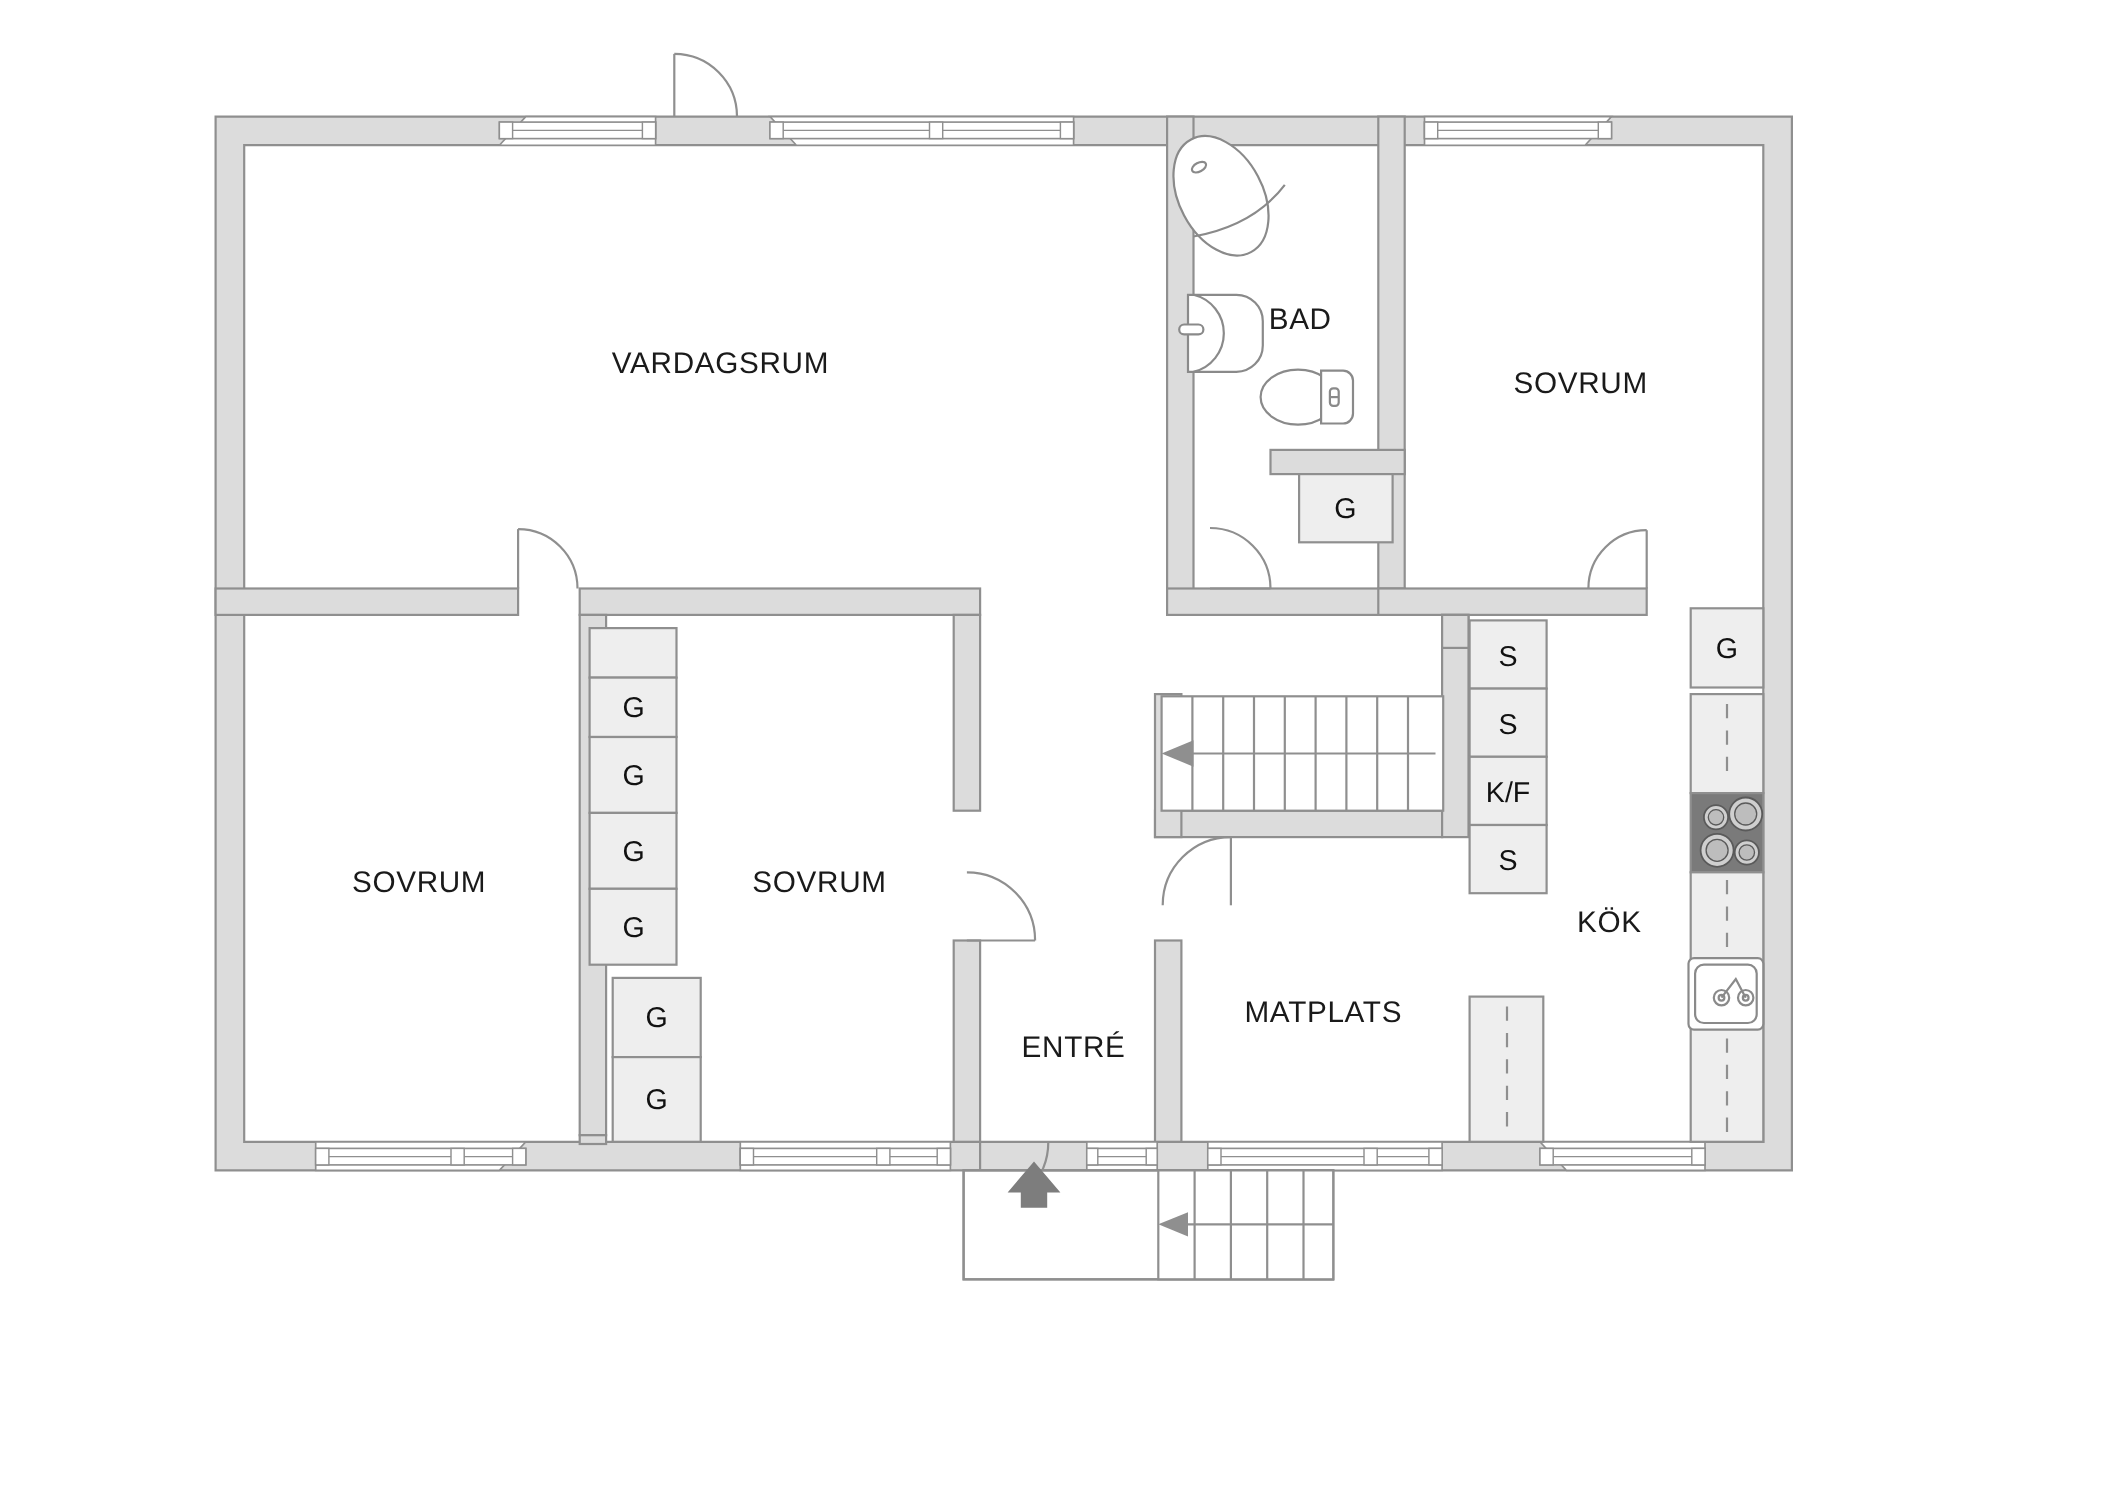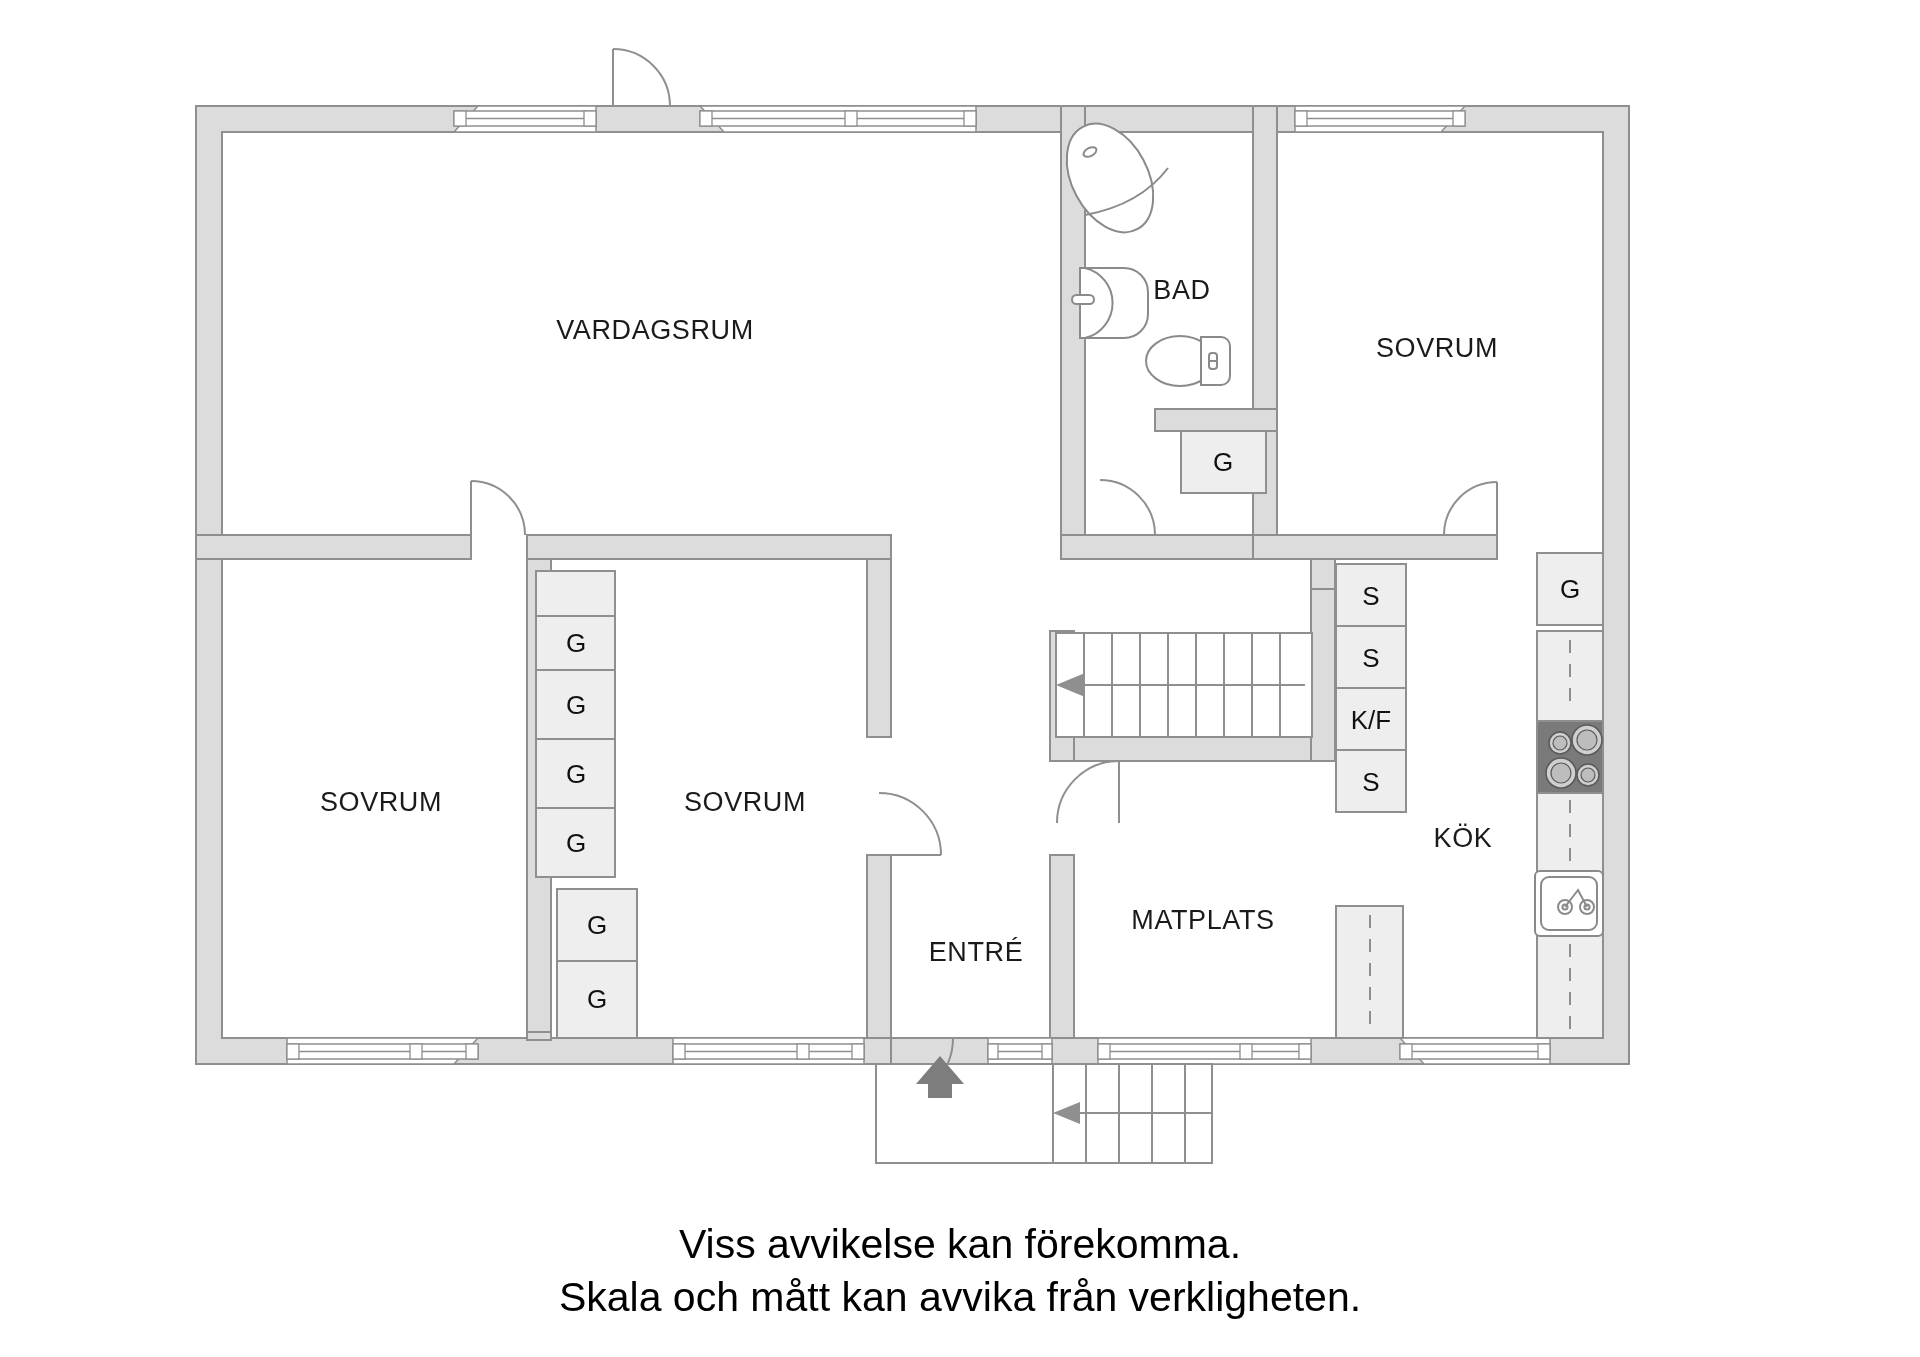--- a/index.html
+++ b/index.html
@@ -326,18 +326,14 @@
       <text class="closet-label" text-anchor="middle" x="597" y="1008">G</text>
       <text class="closet-label" text-anchor="middle" x="1570" y="598">G</text>
       <text class="closet-label" text-anchor="middle" x="1371" y="605">S</text>
       <text class="closet-label" text-anchor="middle" x="1371" y="667">S</text>
       <text class="closet-label" text-anchor="middle" x="1371" y="729">K/F</text>
       <text class="closet-label" text-anchor="middle" x="1371" y="791">S</text>
     </g>
 
   </svg>
 
-  <div class="caption-block">
-    <div class="caption-line">Viss avvikelse kan förekomma.</div>
-    <div class="caption-line">Skala och mått kan avvika från verkligheten.</div>
-  </div>
 
 </div>
 
 </body></html>

